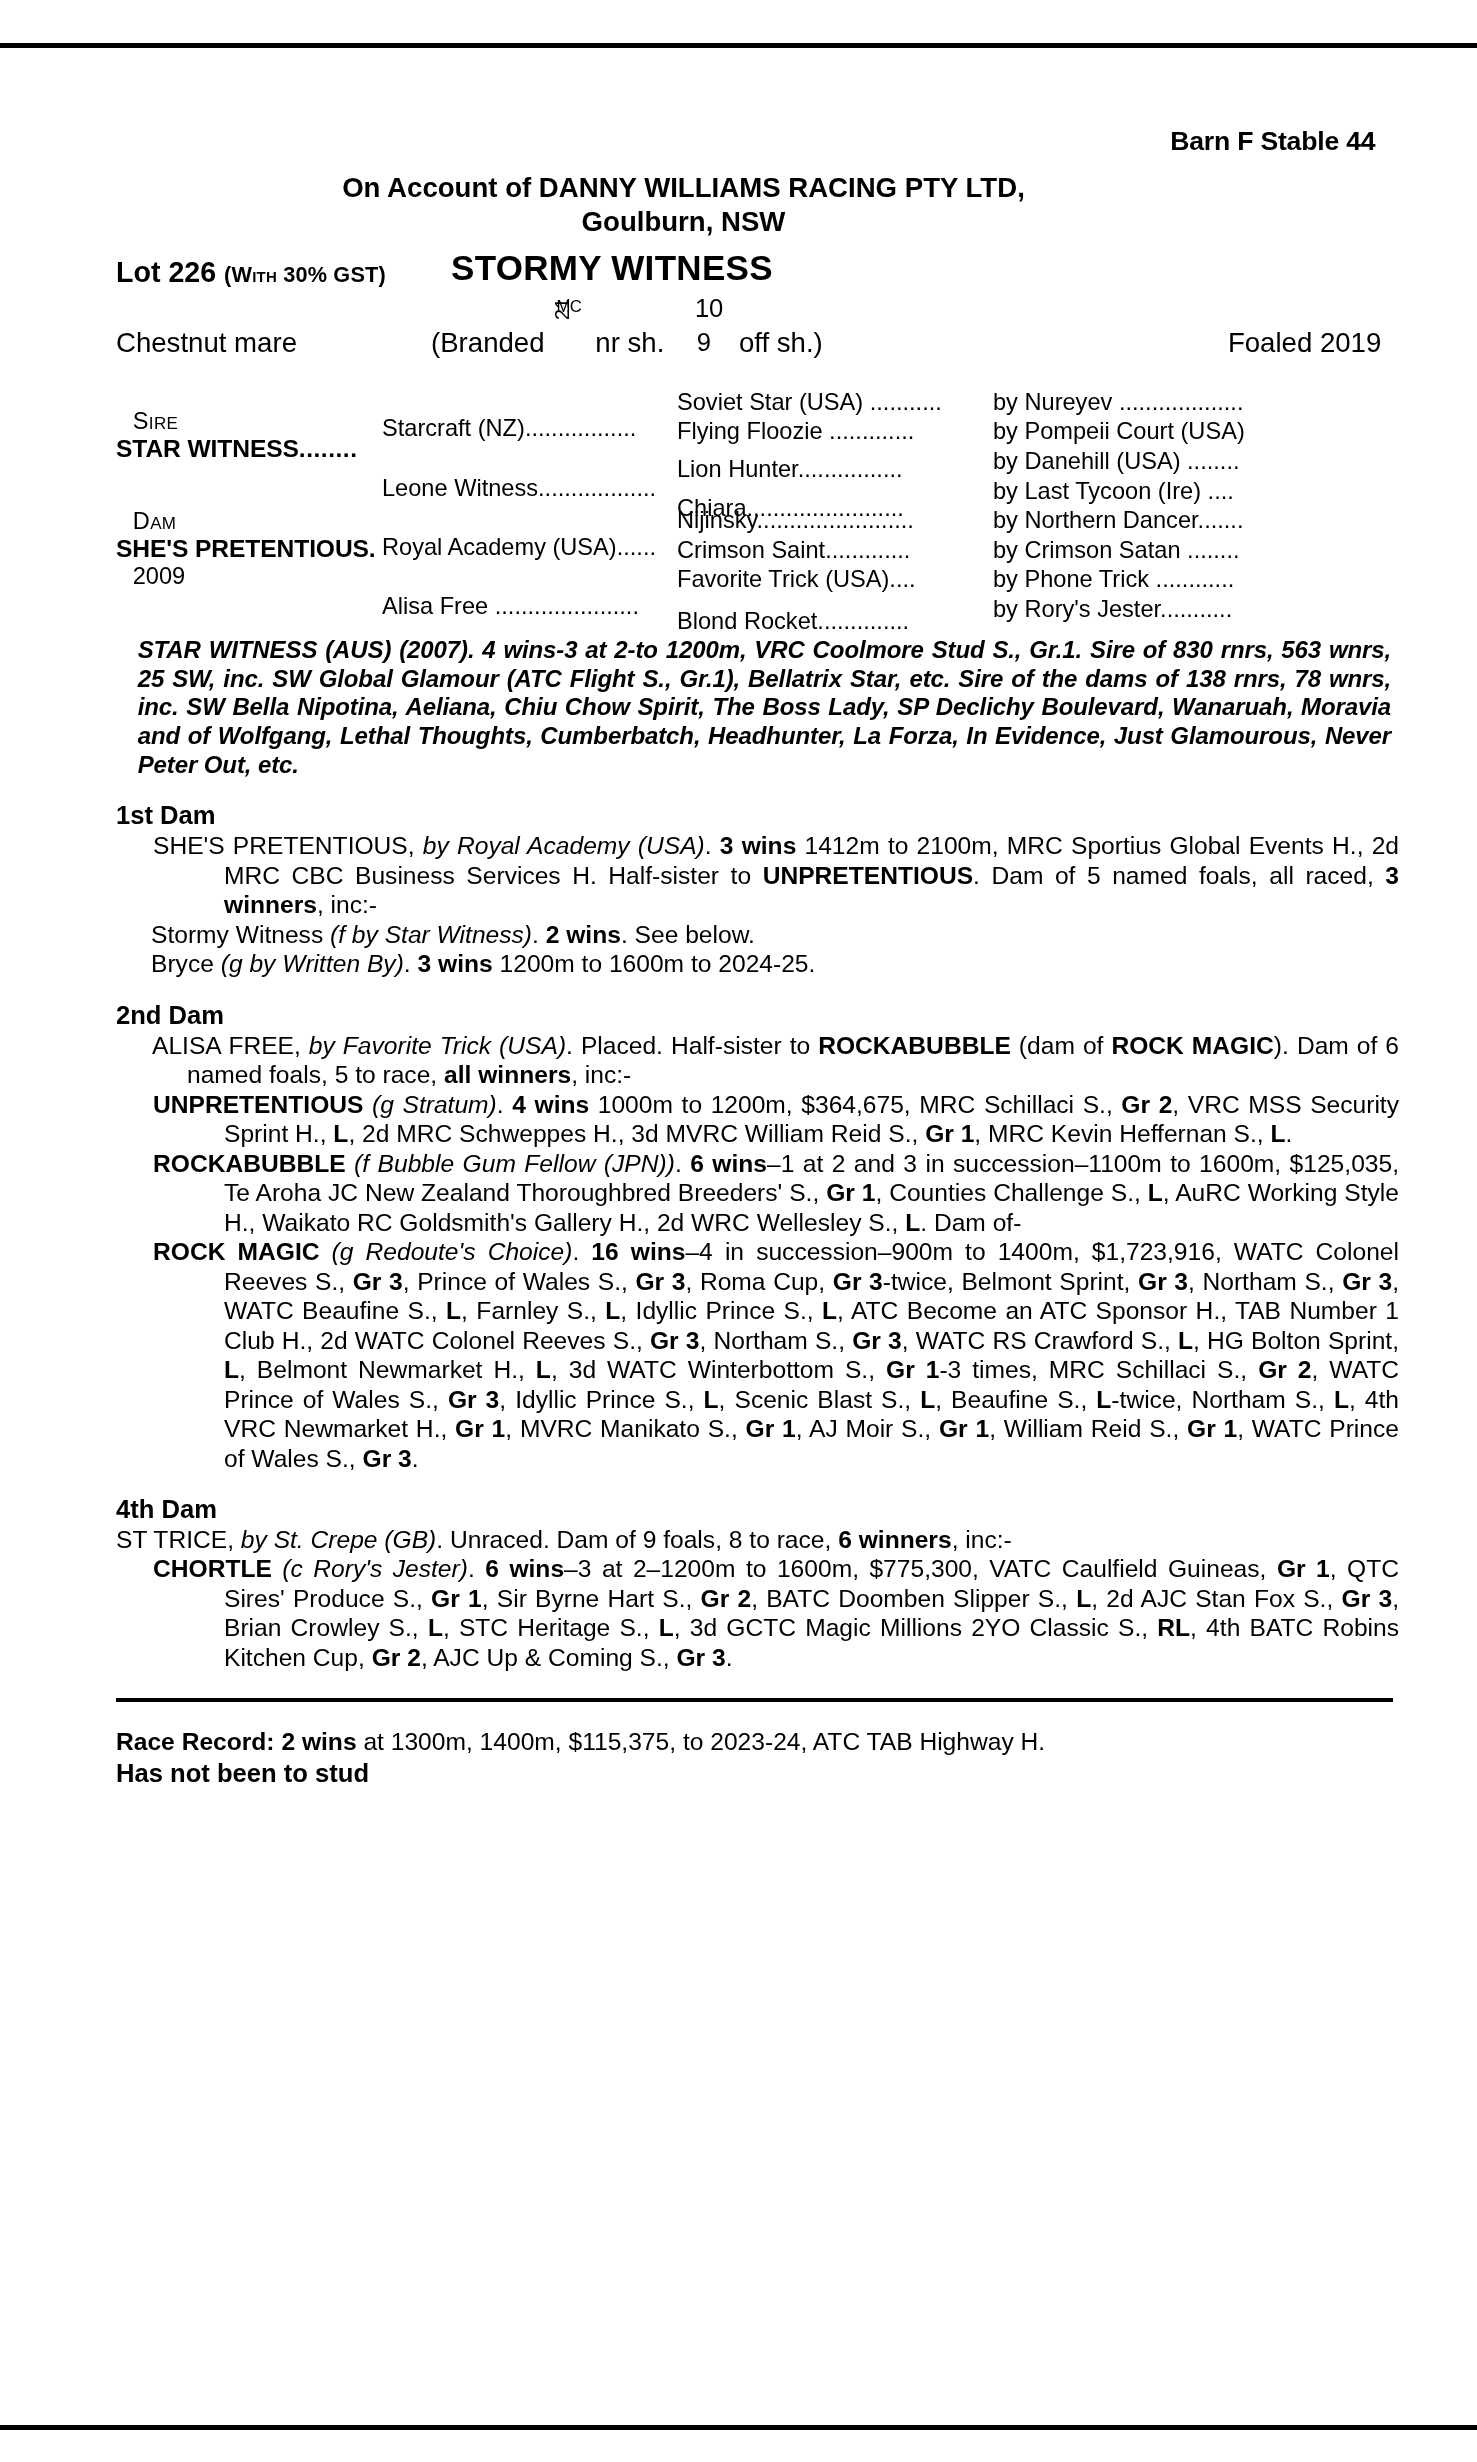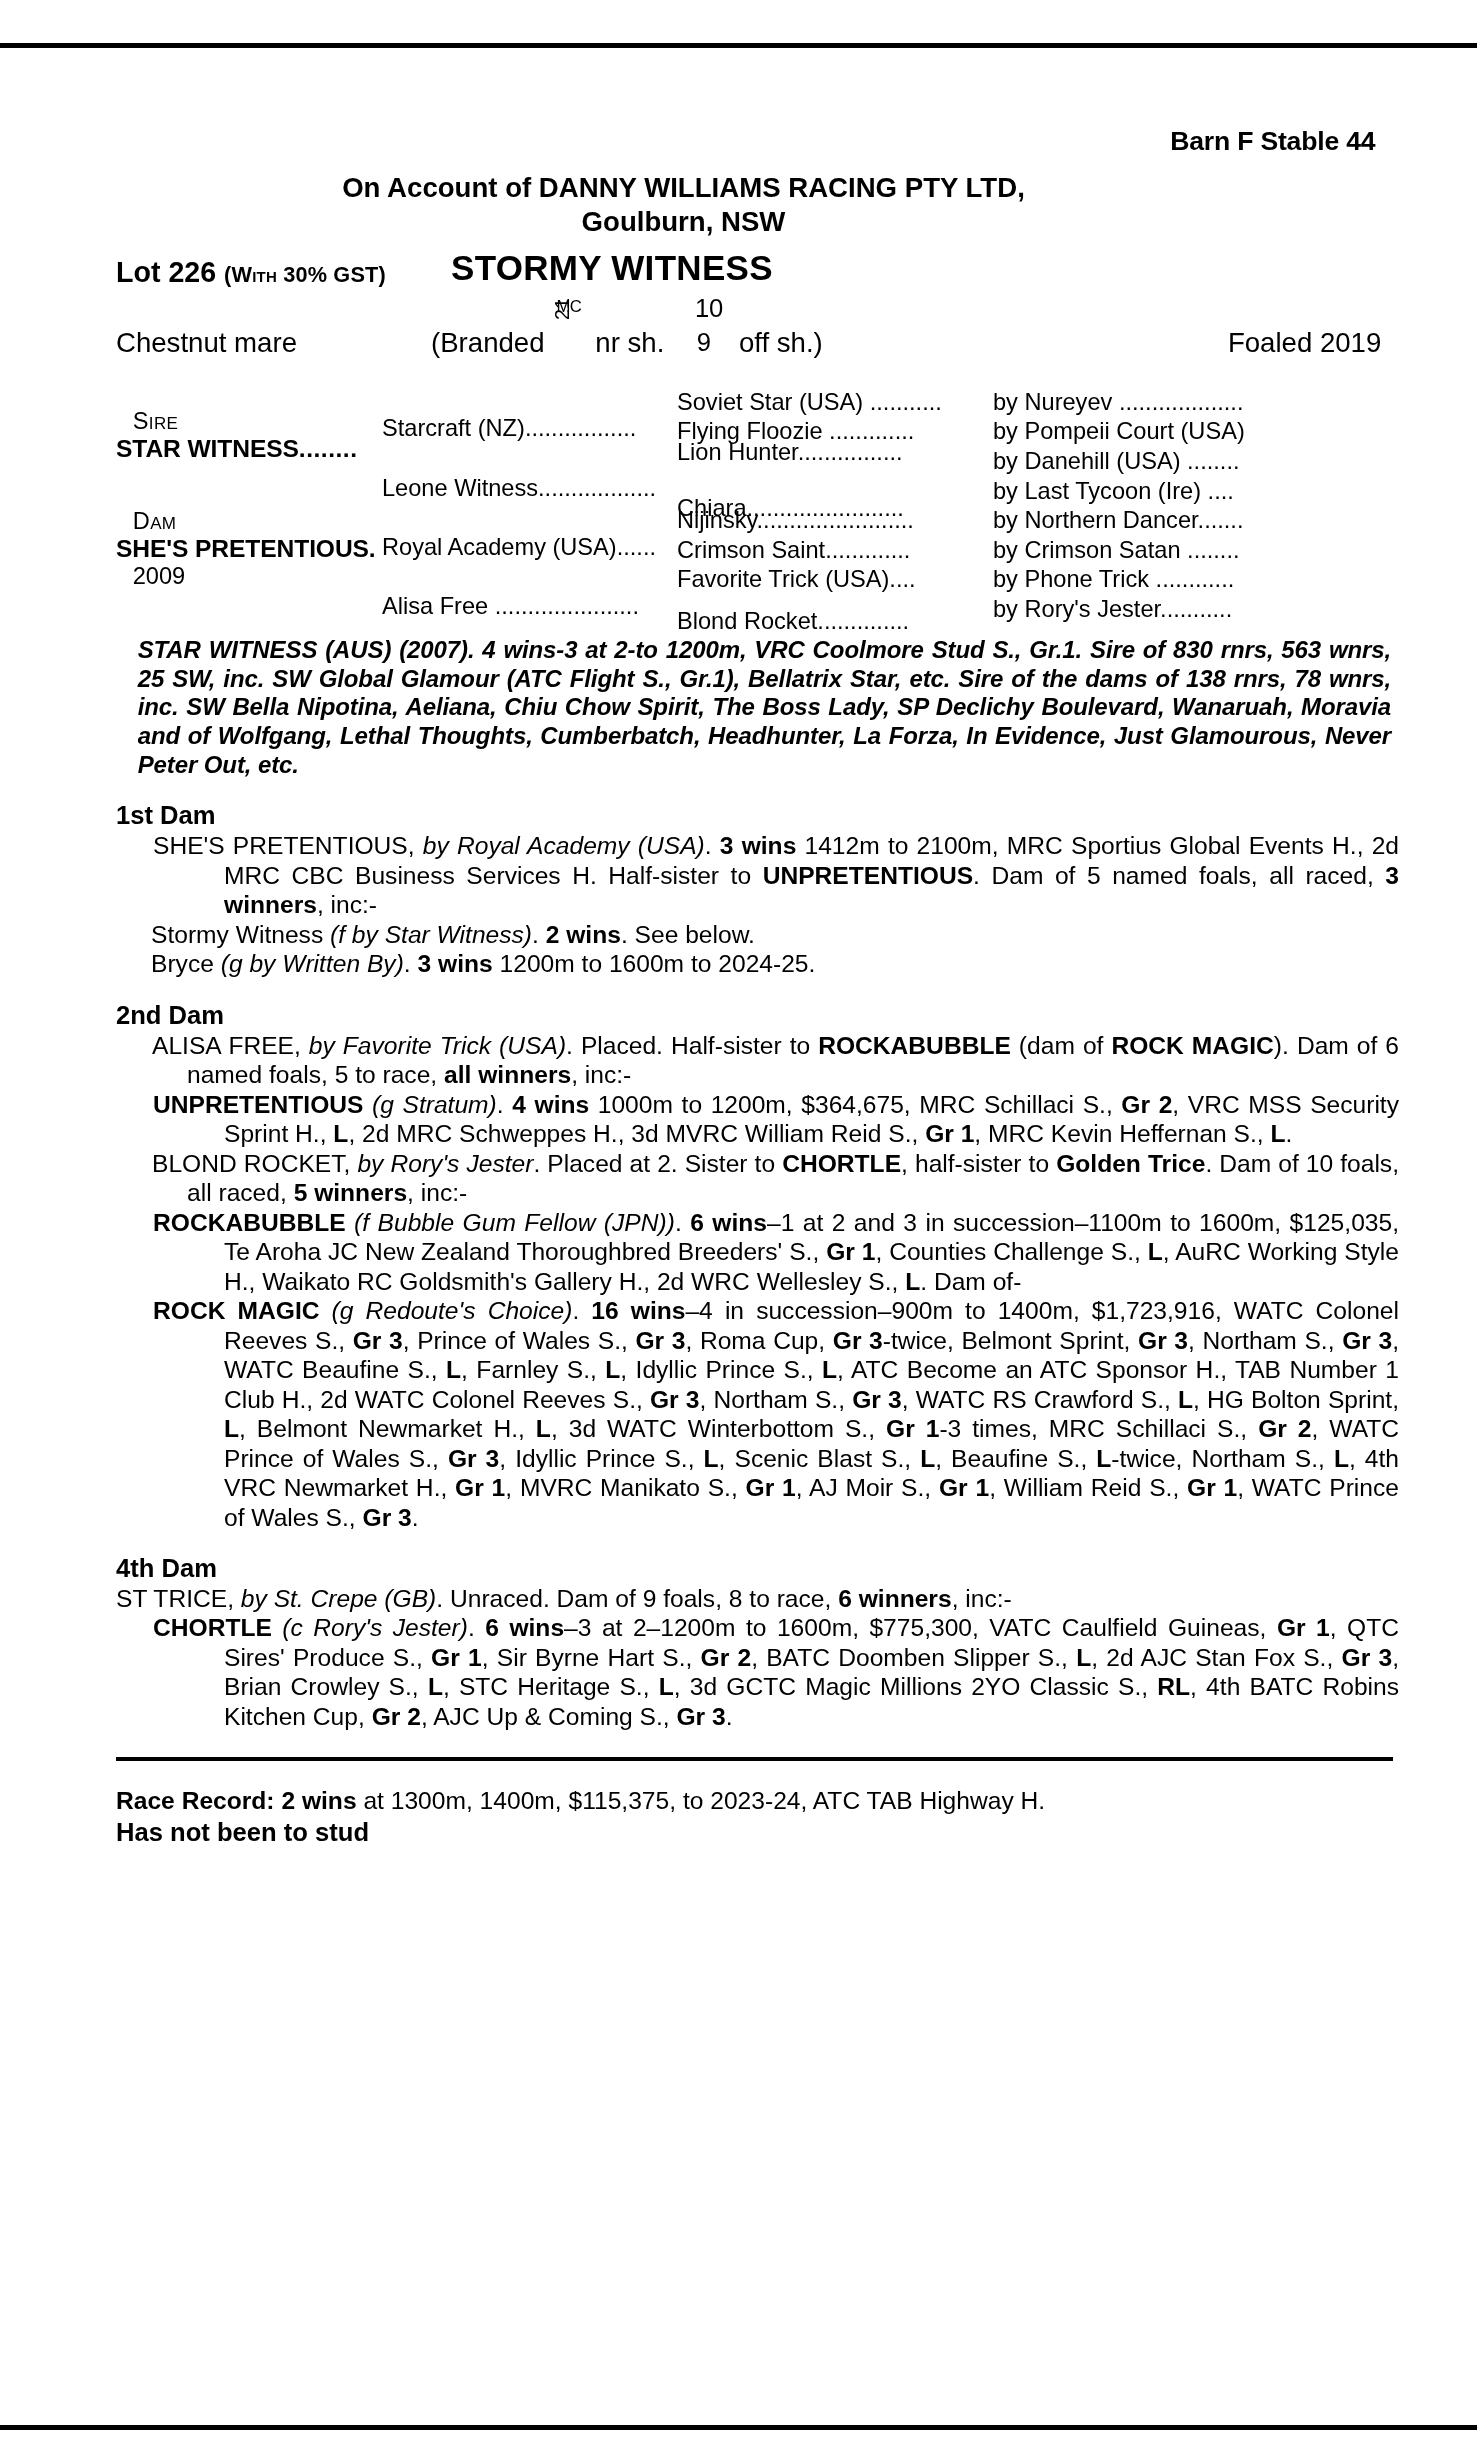--- a/index.html
+++ b/index.html
@@ -334,21 +334,21 @@
       <div class="ped-col2">
         <div class="ped-line" style="position:absolute; top:31.5px;">Starcraft (NZ).................</div>
         <div class="ped-line" style="position:absolute; top:91px;">Leone Witness..................</div>
         <div class="ped-line" style="position:absolute; top:150px;">Royal Academy (USA)......</div>
         <div class="ped-line" style="position:absolute; top:209px;">Alisa Free ......................</div>
       </div>
 
       <div class="ped-col3">
         <div class="ped-line" style="position:absolute; top:4.9px;">Soviet Star (USA) ...........</div>
         <div class="ped-line" style="position:absolute; top:34px;">Flying Floozie .............</div>
-        <div class="ped-line" style="position:absolute; top:55px;">Lion Hunter................</div>
+        <div class="ped-line" style="position:absolute; top:72px;">Lion Hunter................</div>
         <div class="ped-line" style="position:absolute; top:111px;text-align:right;">Chiara........................</div>
         <div class="ped-line" style="position:absolute; top:123px;">Nijinsky........................</div>
         <div class="ped-line" style="position:absolute; top:153px;">Crimson Saint.............</div>
         <div class="ped-line" style="position:absolute; top:182px;">Favorite Trick (USA)....</div>
         <div class="ped-line" style="position:absolute; top:224px;">Blond Rocket..............</div>
       </div>
 
       <div class="ped-col4">
         <div class="ped-line" style="position:absolute; top:4.9px;">by Nureyev ...................</div>
         <div class="ped-line" style="position:absolute; top:34px;">by Pompeii Court (USA)</div>
@@ -376,23 +376,20 @@
     </div>
 
     <div class="sec-head">2nd Dam</div>
     <div class="para ind-hang3">
       <span>ALISA FREE, </span><i>by Favorite Trick (USA)</i>. Placed. Half-sister to <b>ROCKABUBBLE</b> (dam of <b>ROCK MAGIC</b>). Dam of 6 named foals, 5 to race, <b>all winners</b>, inc:-
     </div>
     <div class="para ind-hang2">
       <b>UNPRETENTIOUS</b> <i>(g Stratum)</i>. <b>4 wins</b> 1000m to 1200m, $364,675, MRC Schillaci S., <b>Gr 2</b>, VRC MSS Security Sprint H., <b>L</b>, 2d MRC Schweppes H., 3d MVRC William Reid S., <b>Gr 1</b>, MRC Kevin Heffernan S., <b>L</b>.
     </div>
 
-    <div class="para ind-hang3">
-      <span>BLOND ROCKET, </span><i>by Rory's Jester</i>. Placed at 2. Sister to <b>CHORTLE</b>, half-sister to <b>Golden Trice</b>. Dam of 10 foals, all raced, <b>5 winners</b>, inc:-
-    </div>
     <div class="para ind-hang2">
       <b>ROCKABUBBLE</b> <i>(f Bubble Gum Fellow (JPN))</i>. <b>6 wins</b>–1 at 2 and 3 in succession–1100m to 1600m, $125,035, Te Aroha JC New Zealand Thoroughbred Breeders' S., <b>Gr 1</b>, Counties Challenge S., <b>L</b>, AuRC Working Style H., Waikato RC Goldsmith's Gallery H., 2d WRC Wellesley S., <b>L</b>. Dam of-
     </div>
     <div class="para ind-hang2">
       <b>ROCK MAGIC</b> <i>(g Redoute's Choice)</i>. <b>16 wins</b>–4 in succession–900m to 1400m, $1,723,916, WATC Colonel Reeves S., <b>Gr 3</b>, Prince of Wales S., <b>Gr 3</b>, Roma Cup, <b>Gr 3</b>-twice, Belmont Sprint, <b>Gr 3</b>, Northam S., <b>Gr 3</b>, WATC Beaufine S., <b>L</b>, Farnley S., <b>L</b>, Idyllic Prince S., <b>L</b>, ATC Become an ATC Sponsor H., TAB Number 1 Club H., 2d WATC Colonel Reeves S., <b>Gr 3</b>, Northam S., <b>Gr 3</b>, WATC RS Crawford S., <b>L</b>, HG Bolton Sprint, <b>L</b>, Belmont Newmarket H., <b>L</b>, 3d WATC Winterbottom S., <b>Gr 1</b>-3 times, MRC Schillaci S., <b>Gr 2</b>, WATC Prince of Wales S., <b>Gr 3</b>, Idyllic Prince S., <b>L</b>, Scenic Blast S., <b>L</b>, Beaufine S., <b>L</b>-twice, Northam S., <b>L</b>, 4th VRC Newmarket H., <b>Gr 1</b>, MVRC Manikato S., <b>Gr 1</b>, AJ Moir S., <b>Gr 1</b>, William Reid S., <b>Gr 1</b>, WATC Prince of Wales S., <b>Gr 3</b>.
     </div>
 
     <div class="sec-head">4th Dam</div>
     <div class="para ind0 nojust">
       <span>ST TRICE, </span><i>by St. Crepe (GB)</i>. Unraced. Dam of 9 foals, 8 to race, <b>6 winners</b>, inc:-

